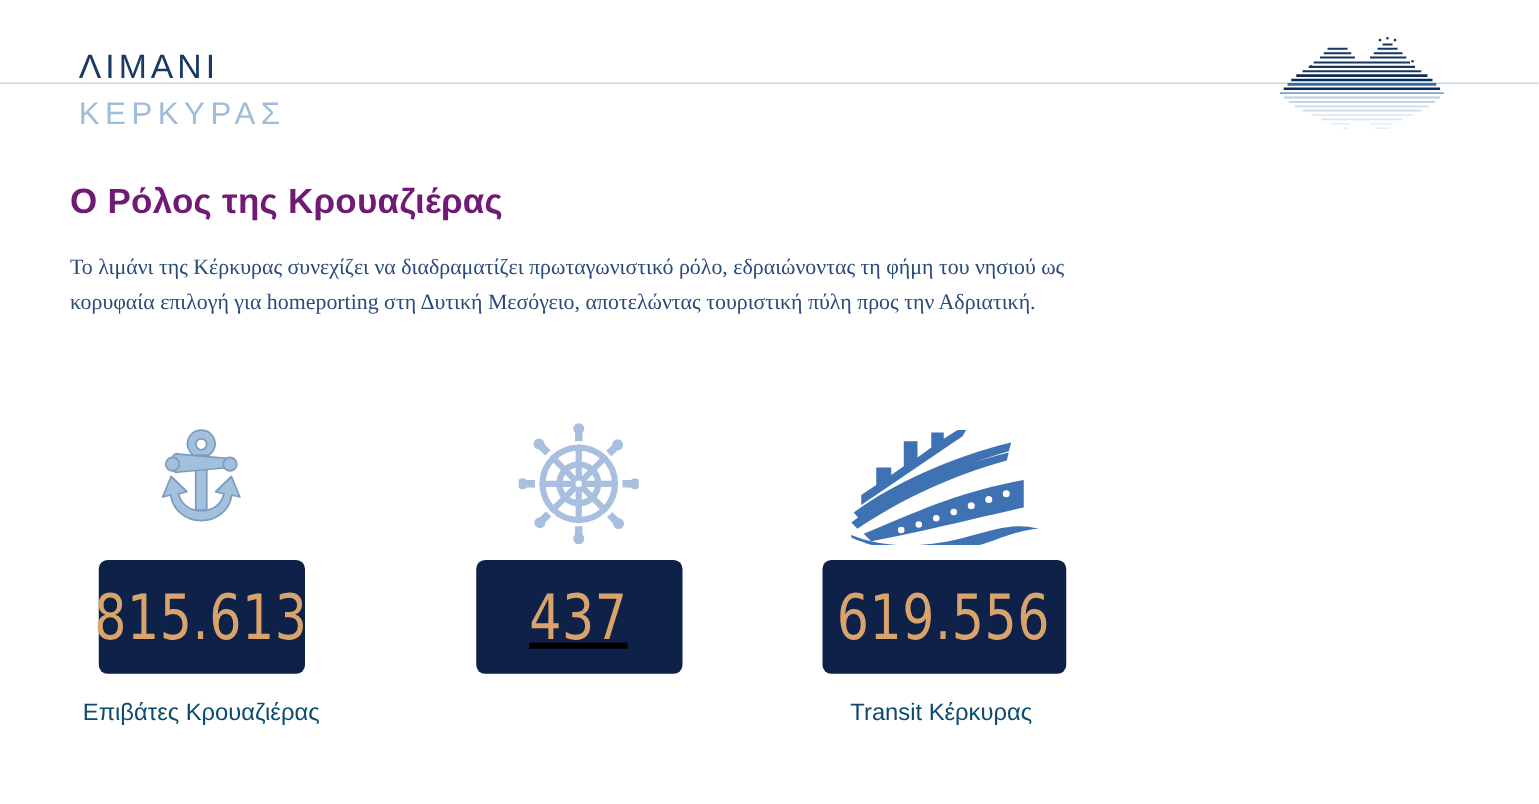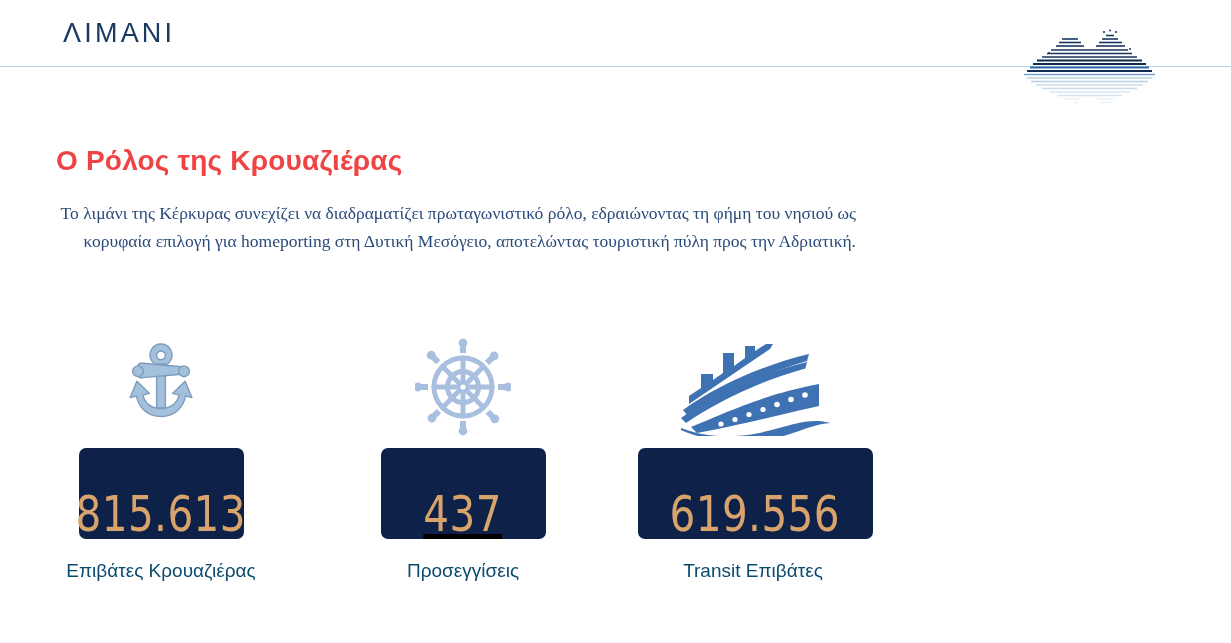--- a/index.html
+++ b/index.html
@@ -19,21 +19,21 @@
 
   
   .header {
     position: relative;
     width: 1231px;
     height: 118px;
   }
   .brand {
     position: absolute;
     left: 63px;
-    top: 16px;
+    top: 36px;
     width: 260px;
   }
   .brand-line1 {
     font-size: 27px;
     letter-spacing: 3.2px;
     color: #1b3a63;
     font-weight: 400;
     line-height: 34px;
     font-family: "Liberation Sans", sans-serif;
     white-space: nowrap;
@@ -73,35 +73,34 @@
     left: 0;
     top: 118px;
     width: 1231px;
   }
   .page-title {
     position: absolute;
     left: 56px;
     top: 27px;
     font-size: 28px;
     font-weight: bold;
-    color: #ef4444;
+    color: #701a75;
     letter-spacing: 0.2px;
     font-family: "Liberation Sans", sans-serif;
     white-space: nowrap;
   }
   .page-intro {
     position: absolute;
     left: 56px;
     top: 81px;
     width: 800px;
     font-size: 17.5px;
     line-height: 28px;
     color: #2a4a7c;
     font-family: "Liberation Serif", "DejaVu Serif", serif;
-    text-align: right;
   }
 
   
   .stats {
     position: absolute;
     left: 0;
     top: 210px;
     width: 1231px;
     display: flex;
   }
@@ -114,21 +113,21 @@
     display: flex;
     align-items: flex-end;
     justify-content: center;
   }
   .stat-icon svg { display: block; }
   .stat-card {
     margin: 12px auto 0;
     background: #0e2148;
     border-radius: 7px;
     display: flex;
-    align-items: flex-end;
+    align-items: center;
     justify-content: center;
     height: 91px;
   }
   .stat-value {
     color: #d9a36c;
     font-size: 50px;
     line-height: 50px;
     font-weight: 400;
     letter-spacing: 0.5px;
     font-family: "DejaVu Sans Condensed", "Liberation Sans Narrow", "Liberation Sans", sans-serif;
@@ -143,38 +142,39 @@
   }
 
   
   .col-0 { width: 320px; }
   .col-1 { width: 280px; }
   .col-2 { width: 310px; }
   .col-3 { width: 321px; }
 
   .col-0 .stat-card { width: 165px; }
   .col-1 .stat-card { width: 165px; text-decoration: underline; }
-  .col-2 .stat-card { width: 235px; }
+  .col-2 .stat-card { width: 195px; }
   .col-3 .stat-card { width: 178px; }
 
   .col-0 .stat-inner { position: relative; left: 1px; }
   .col-1 .stat-inner { position: relative; left: 3px; }
   .col-2 .stat-inner { position: relative; left: 0px; }
   .col-3 .stat-inner { position: relative; left: 23px; }
 
   .col-2 .stat-label { position: relative; left: -2px; }
   .col-3 .stat-label { position: relative; left: 0px; }
 </style>
 </head>
 <body>
 
 <div class="header">
 
   <div class="brand">
     <div class="brand-line1">ΛΙΜΑΝΙ</div>
+    <div class="brand-line2">ΚΕΡΚΥΡΑΣ</div>
   </div>
 
   <div class="header-rule"></div>
 
   <div class="logo-mark">
     <svg width="142" height="82" viewBox="0 0 142 82" xmlns="http://www.w3.org/2000/svg">
 
       <g stroke="#17365e" stroke-width="1.6" stroke-linecap="butt">
         <line x1="44" y1="13" x2="60" y2="13"></line>
         <line x1="41" y1="16.5" x2="63" y2="16.5"></line>
@@ -311,21 +311,20 @@
               </g>
             </g>
 
             <circle cx="48" cy="49" r="6.5" fill="#a9bfe0"></circle>
             <circle cx="48" cy="49" r="2.6" fill="#ffffff"></circle>
           </svg>
         </div>
         <div class="stat-card">
           <span class="stat-value">437</span>
         </div>
-        <div class="stat-label">Προσεγγίσεις</div>
       </div>
     </div>
 
     <div class="stat col-2">
       <div class="stat-inner">
         <div class="stat-icon">
           <svg width="164" height="92" viewBox="0 0 164 92" xmlns="http://www.w3.org/2000/svg">
             <g fill="#3e72b3">
 
               <path d="M16 52 l12 -8 v-14 h12 v6 l10 -7 v-20 h11 v13 l11 -8 v-12 h10 v5 l22 -14 l-7 12 l-81 55 z"></path>
@@ -345,19 +344,19 @@
               <circle cx="90" cy="65.5" r="2.6"></circle>
               <circle cx="104" cy="60.5" r="2.8"></circle>
               <circle cx="118" cy="55.5" r="2.8"></circle>
               <circle cx="132" cy="51" r="2.8"></circle>
             </g>
           </svg>
         </div>
         <div class="stat-card">
           <span class="stat-value">619.556</span>
         </div>
-        <div class="stat-label">Transit Επιβάτες</div>
+        <div class="stat-label">Transit Κέρκυρας</div>
       </div>
     </div>
 
 
   </div>
 </div>
 
 </body></html>

